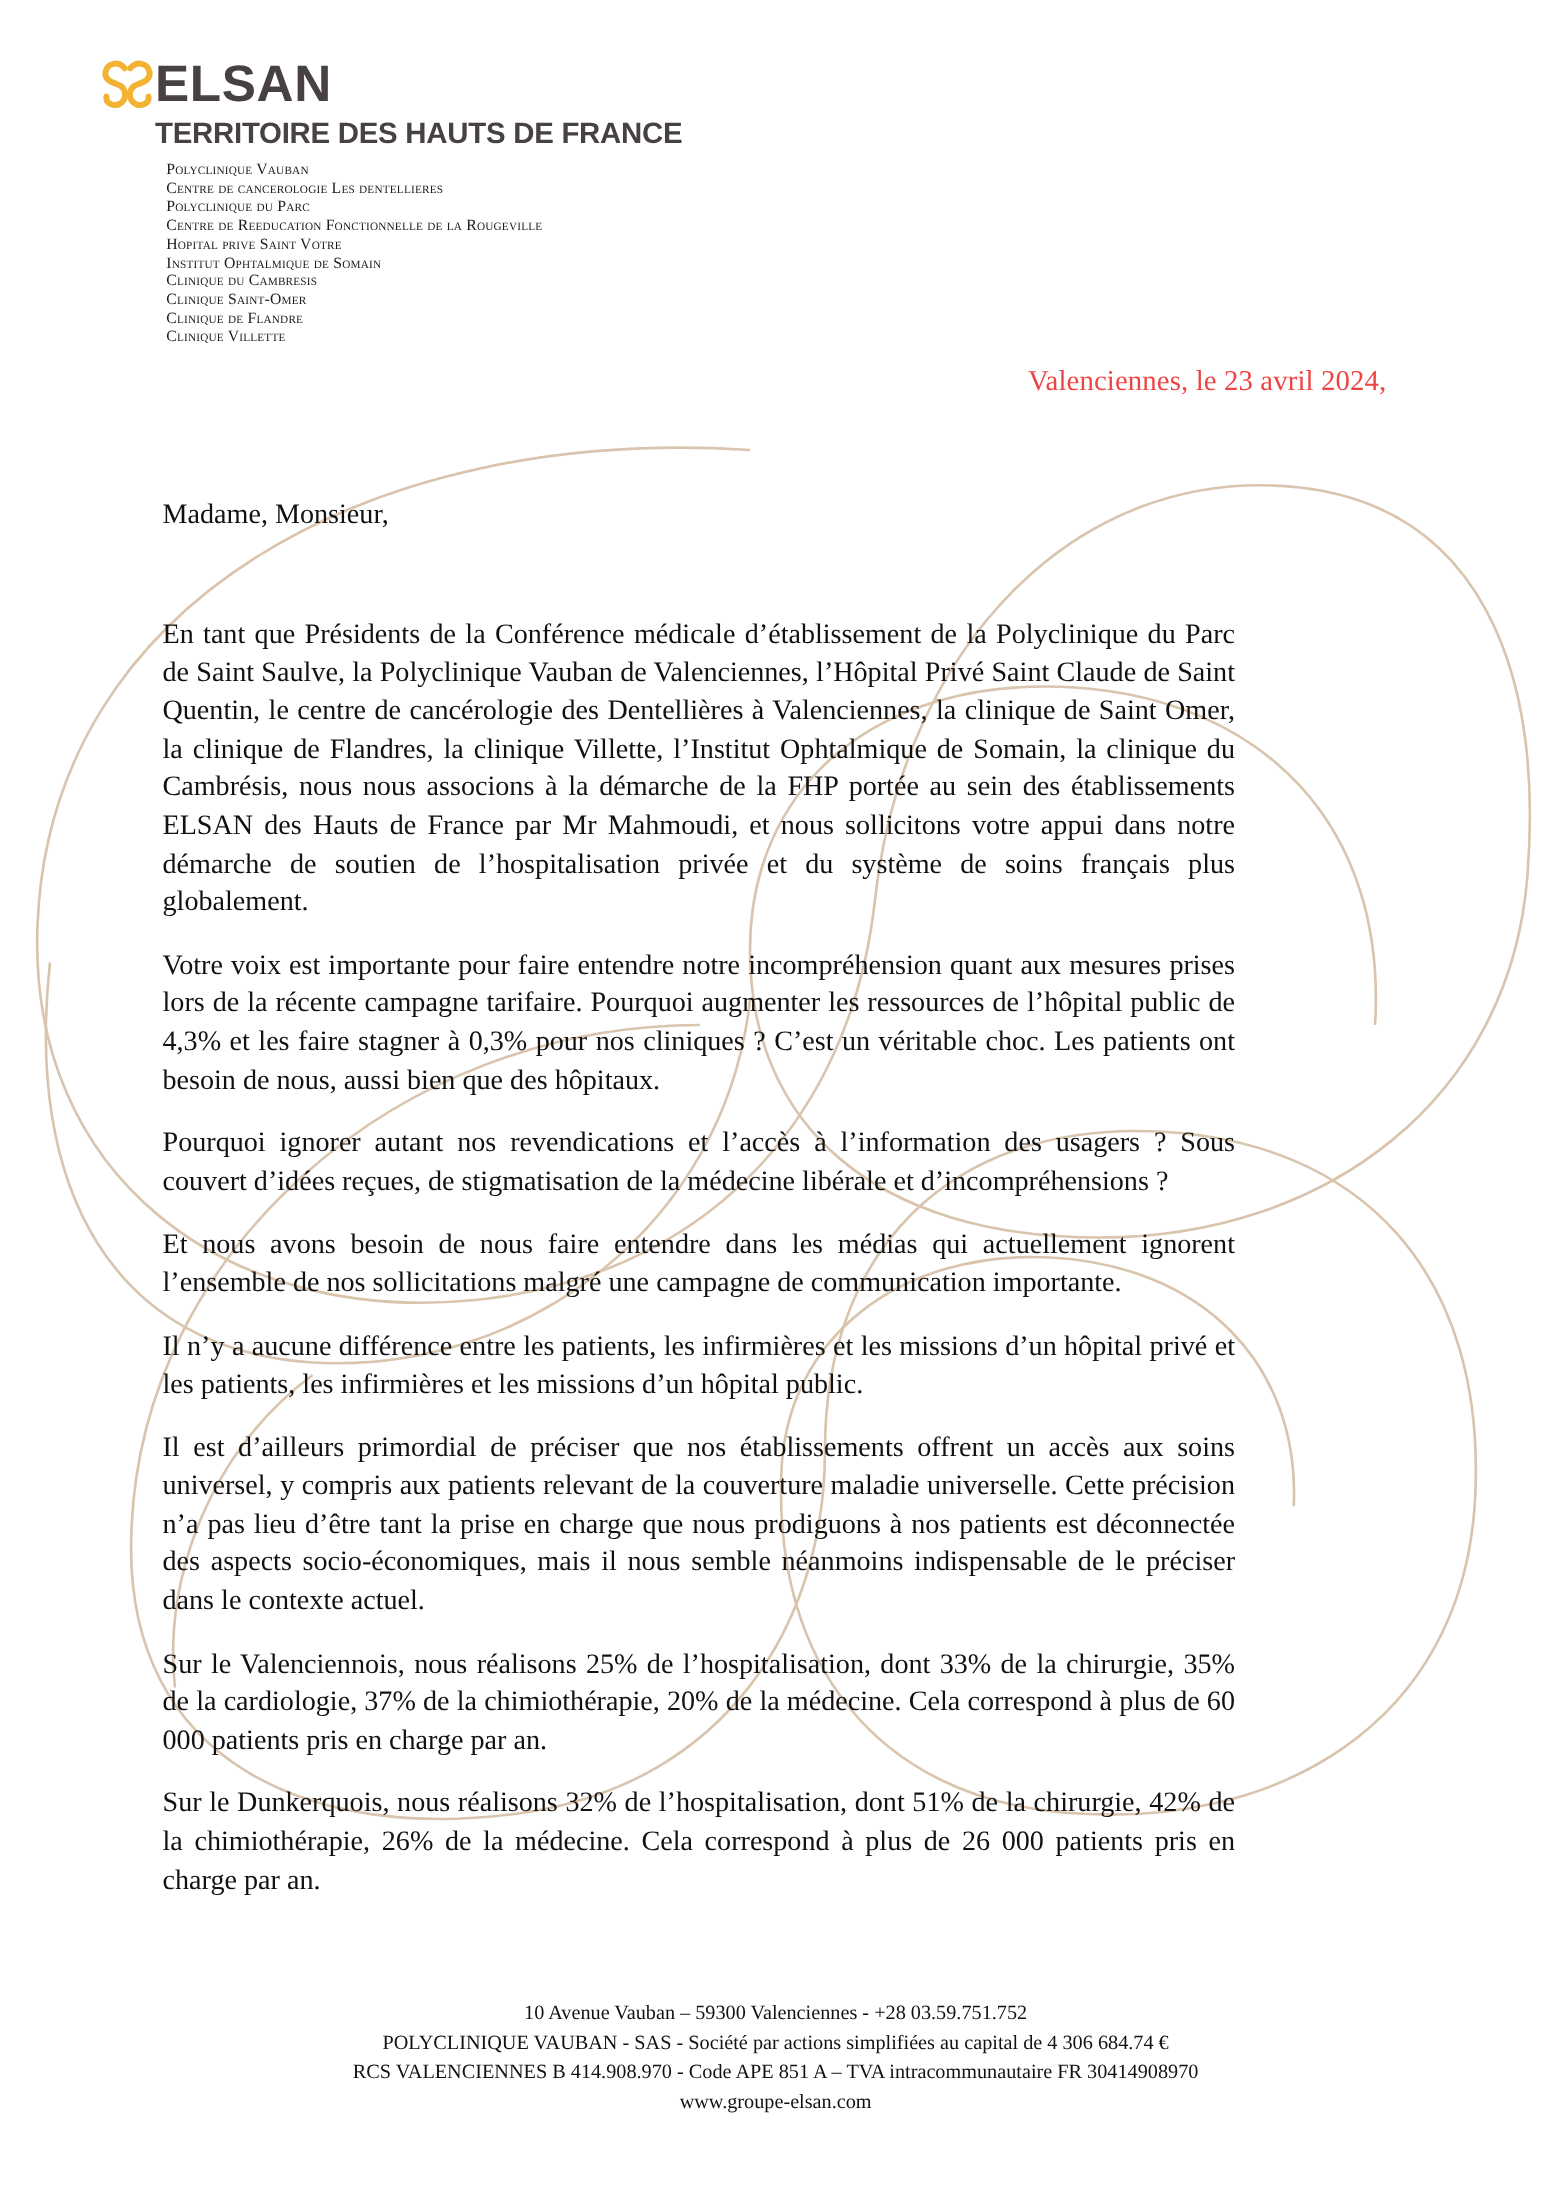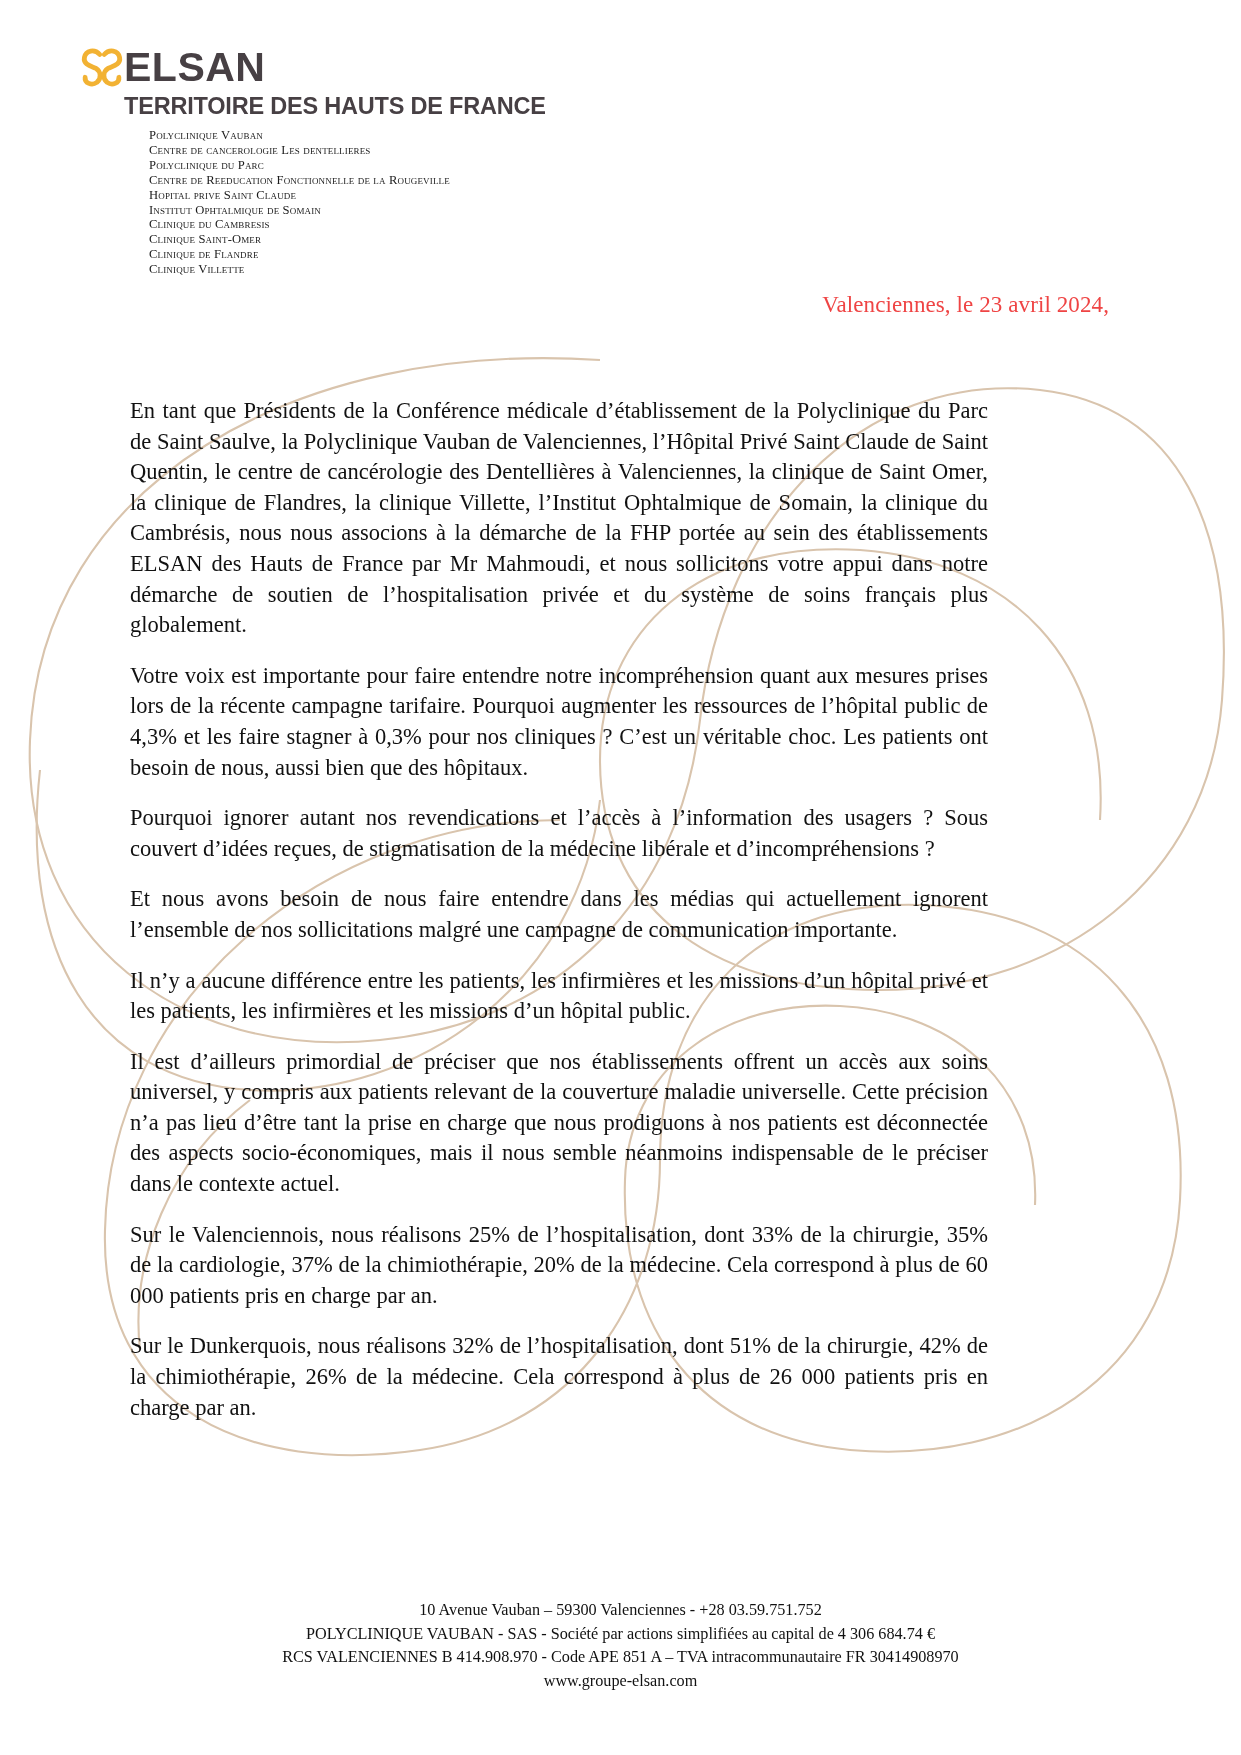--- a/index.html
+++ b/index.html
@@ -63,21 +63,21 @@
     top: 93px;
     font-family: "Liberation Sans", "DejaVu Sans", sans-serif;
     font-weight: bold;
     font-size: 23.5px;
     letter-spacing: -0.2px;
     color: #474044;
     white-space: nowrap;
   }
   .clinic-list {
     position: absolute;
-    left: 149px;
+    left: 133px;
     top: 128px;
     font-family: "Liberation Serif", "DejaVu Serif", serif;
     font-size: 12.6px;
     line-height: 14.9px;
     color: #1a1a1a;
     font-variant: small-caps;
     letter-spacing: 0.15px;
   }
   .clinic-list div { white-space: nowrap; }
 
@@ -187,32 +187,33 @@
       <span class="logo-word">ELSAN</span>
     </div>
 
     <div class="logo-sub">TERRITOIRE DES HAUTS DE FRANCE</div>
 
     <div class="clinic-list">
       <div>Polyclinique Vauban</div>
       <div>Centre de cancerologie Les dentellieres</div>
       <div>Polyclinique du Parc</div>
       <div>Centre de Reeducation Fonctionnelle de la Rougeville</div>
-      <div>Hopital prive Saint Claude</div>
+      <div>Hopital prive Saint Votre</div>
       <div>Institut Ophtalmique de Somain</div>
       <div>Clinique du Cambresis</div>
       <div>Clinique Saint-Omer</div>
       <div>Clinique de Flandre</div>
       <div>Clinique Villette</div>
     </div>
   </div>
 
   <div class="dateline">Valenciennes, le 23 avril 2024,</div>
 
   <div class="body-block">
+    <div class="salutation">Madame, Monsieur,</div>
     <p class="para">En tant que Présidents de la Conférence médicale d’établissement de la Polyclinique du Parc de Saint Saulve, la Polyclinique Vauban de Valenciennes, l’Hôpital Privé Saint Claude de Saint Quentin, le centre de cancérologie des Dentellières à Valenciennes, la clinique de Saint Omer, la clinique de Flandres, la clinique Villette, l’Institut Ophtalmique de Somain, la clinique du Cambrésis, nous nous associons à la démarche de la FHP portée au sein des établissements ELSAN des Hauts de France par Mr Mahmoudi, et nous sollicitons votre appui dans notre démarche de soutien de l’hospitalisation privée et du système de soins français plus globalement.</p>
     <p class="para">Votre voix est importante pour faire entendre notre incompréhension quant aux mesures prises lors de la récente campagne tarifaire. Pourquoi augmenter les ressources de l’hôpital public de 4,3% et les faire stagner à 0,3% pour nos cliniques ? C’est un véritable choc. Les patients ont besoin de nous, aussi bien que des hôpitaux.</p>
     <p class="para">Pourquoi ignorer autant nos revendications et l’accès à l’information des usagers ? Sous couvert d’idées reçues, de stigmatisation de la médecine libérale et d’incompréhensions ?</p>
     <p class="para">Et nous avons besoin de nous faire entendre dans les médias qui actuellement ignorent l’ensemble de nos sollicitations malgré une campagne de communication importante.</p>
     <p class="para">Il n’y a aucune différence entre les patients, les infirmières et les missions d’un hôpital privé et les patients, les infirmières et les missions d’un hôpital public.</p>
     <p class="para">Il est d’ailleurs primordial de préciser que nos établissements offrent un accès aux soins universel, y compris aux patients relevant de la couverture maladie universelle. Cette précision n’a pas lieu d’être tant la prise en charge que nous prodiguons à nos patients est déconnectée des aspects socio-économiques, mais il nous semble néanmoins indispensable de le préciser dans le contexte actuel.</p>
     <p class="para">Sur le Valenciennois, nous réalisons 25% de l’hospitalisation, dont 33% de la chirurgie, 35% de la cardiologie, 37% de la chimiothérapie, 20% de la médecine. Cela correspond à plus de 60 000 patients pris en charge par an.</p>
     <p class="para">Sur le Dunkerquois, nous réalisons 32% de l’hospitalisation, dont 51% de la chirurgie, 42% de la chimiothérapie, 26% de la médecine. Cela correspond à plus de 26 000 patients pris en charge par an.</p>
   </div>
 

